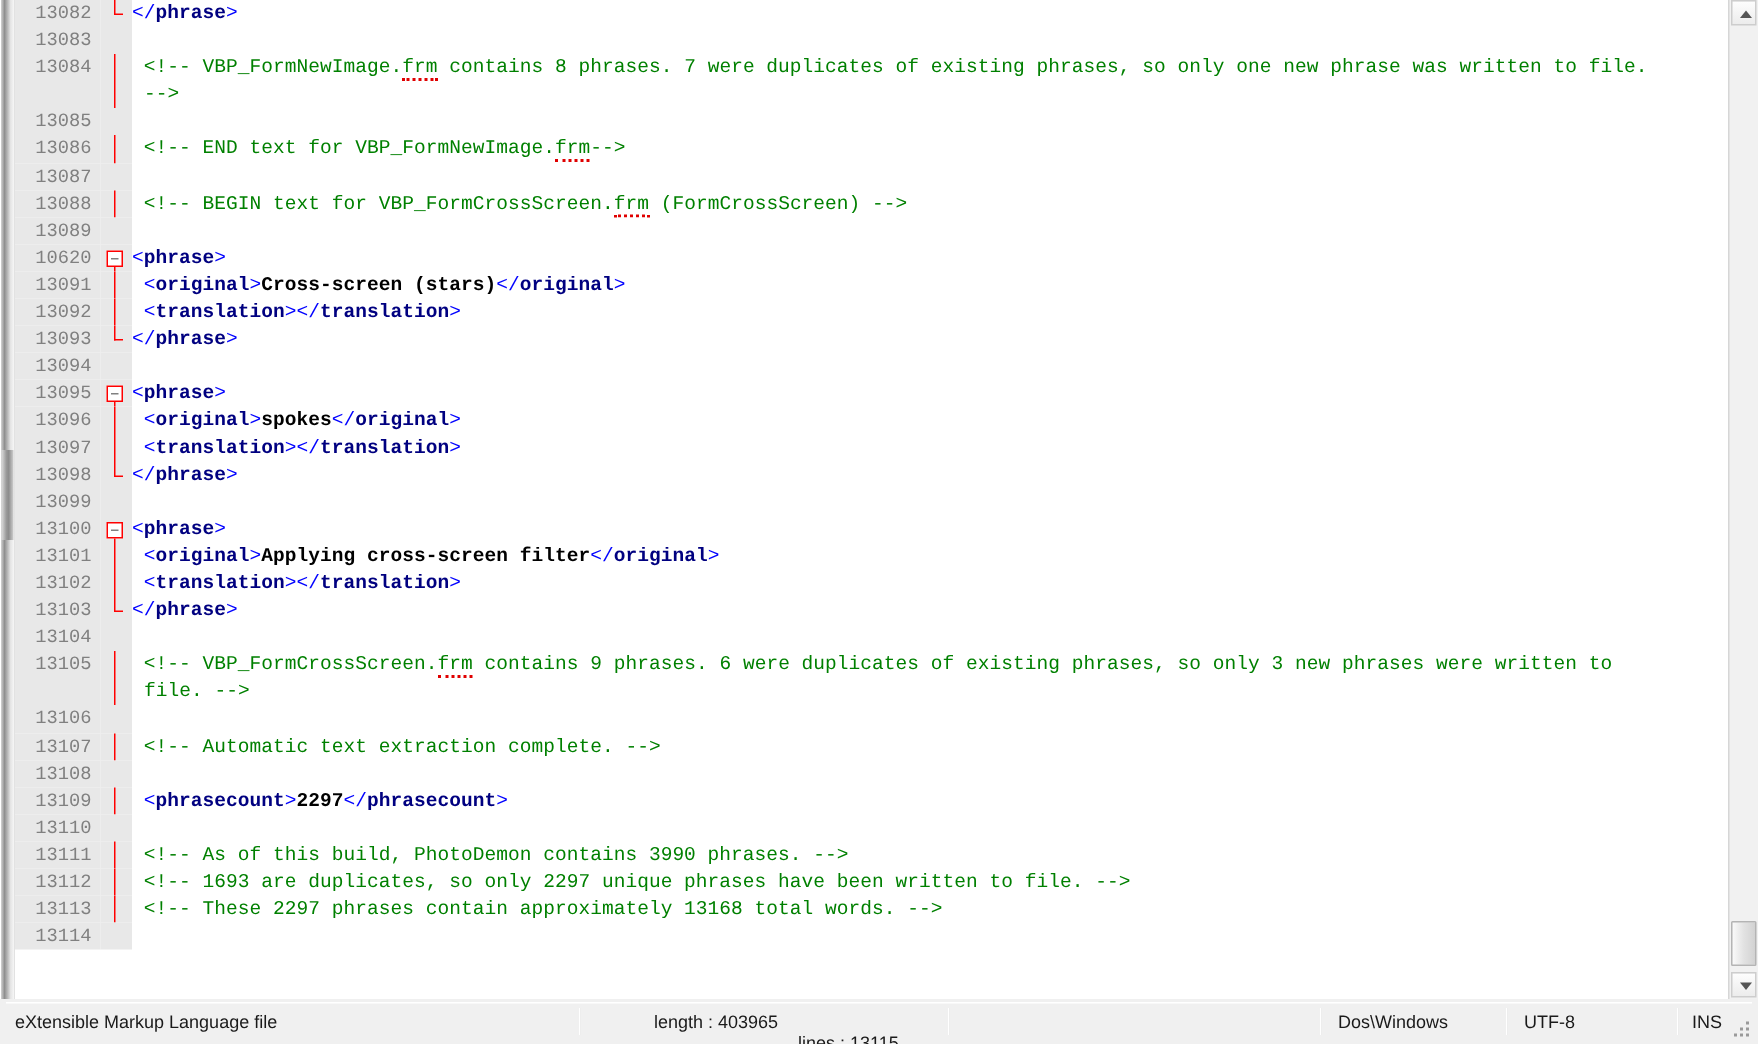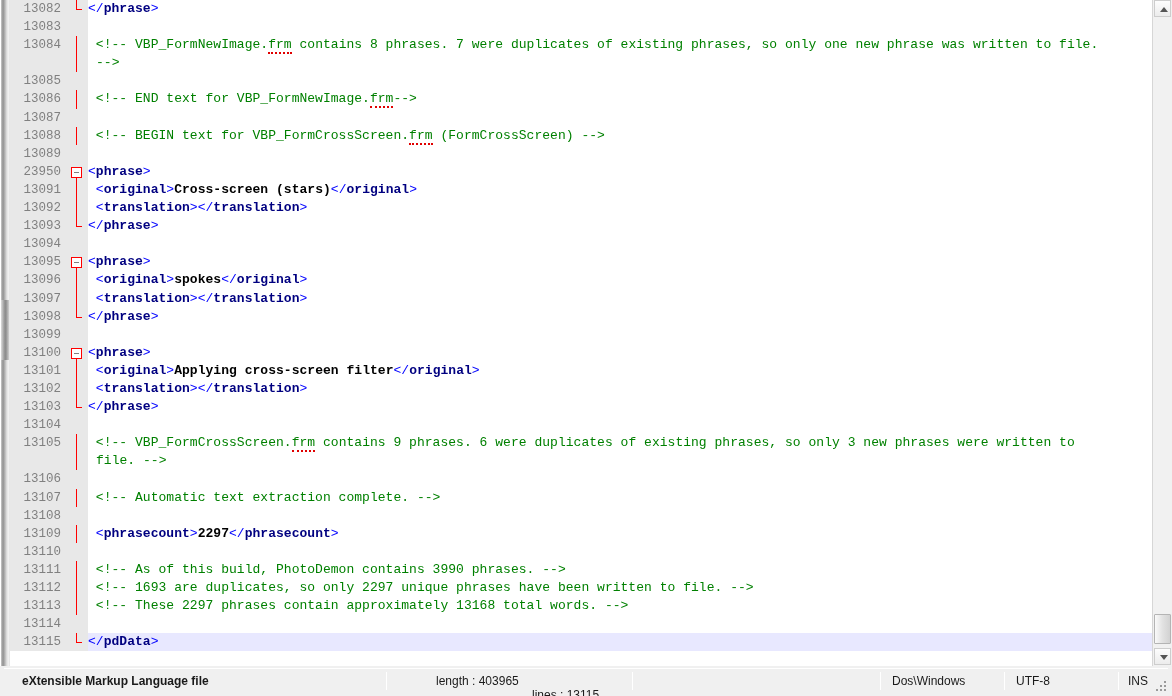--- a/index.html
+++ b/index.html
@@ -279,21 +279,21 @@
           <div class="content"></div>
           <div class="code"><span> </span><span class="cmt">&lt;!-- BEGIN text for VBP_FormCrossScreen.</span><span class="cmt sp">frm</span><span class="cmt"> (FormCrossScreen) --&gt;</span></div>
         </div>
         <div class="row">
           <div class="gutter">13089</div>
           <div class="foldcol"></div>
           <div class="content"></div>
           <div class="code"></div>
         </div>
         <div class="row">
-          <div class="gutter">23950</div>
+          <div class="gutter">10620</div>
           <div class="foldcol">
             <div class="foldline" style="top: 9px; height: calc(100% - 9px);"></div>
             <div class="foldbox"></div>
           </div>
           <div class="content"></div>
           <div class="code"><span class="tagbr">&lt;</span><span class="tagnm">phrase</span><span class="tagbr">&gt;</span></div>
         </div>
         <div class="row">
           <div class="gutter">13091</div>
           <div class="foldcol">
@@ -477,46 +477,37 @@
             <div class="foldline"></div>
           </div>
           <div class="content"></div>
           <div class="code"><span> </span><span class="cmt">&lt;!-- These 2297 phrases contain approximately 13168 total words. --&gt;</span></div>
         </div>
         <div class="row">
           <div class="gutter">13114</div>
           <div class="foldcol"></div>
           <div class="content"></div>
           <div class="code"></div>
-        </div>
-        <div class="row cur">
-          <div class="gutter">13115</div>
-          <div class="foldcol">
-            <div class="foldline" style="height: 10px;"></div>
-            <div class="foldend"></div>
-          </div>
-          <div class="content"></div>
-          <div class="code" style="background: rgb(232, 232, 255);"><span class="tagbr">&lt;/</span><span class="tagnm">pdData</span><span class="tagbr">&gt;</span></div>
         </div>
       </div>
   </div>
 
   <div class="vscroll">
     <div class="vs-btn up">
         <div class="vs-arrow"></div>
       </div>
     <div class="vs-thumb"></div>
     <div class="vs-btn down">
         <div class="vs-arrow"></div>
       </div>
   </div>
 
   <div class="statusbar">
     <div class="sb-inner">
-      <div class="sb-cell" style="left:18px;width:370px;font-weight:bold;">eXtensible Markup Language file</div>
+      <div class="sb-cell" style="left:6px;width:370px;">eXtensible Markup Language file</div>
       <div class="sb-div" style="left:382px;"></div>
       <div class="sb-cell" style="left:432px;width:90px;">length : 403965</div>
       <div class="sb-cell" style="left:528px;width:90px;margin-top:14px;">lines : 13115</div>
       <div class="sb-div" style="left:628px;"></div>
       <div class="sb-div" style="left:876px;"></div>
       <div class="sb-cell" style="left:888px;width:110px;">Dos\Windows</div>
       <div class="sb-div" style="left:1000px;"></div>
       <div class="sb-cell" style="left:1012px;width:100px;">UTF-8</div>
       <div class="sb-div" style="left:1114px;"></div>
       <div class="sb-cell" style="left:1124px;width:40px;">INS</div>

